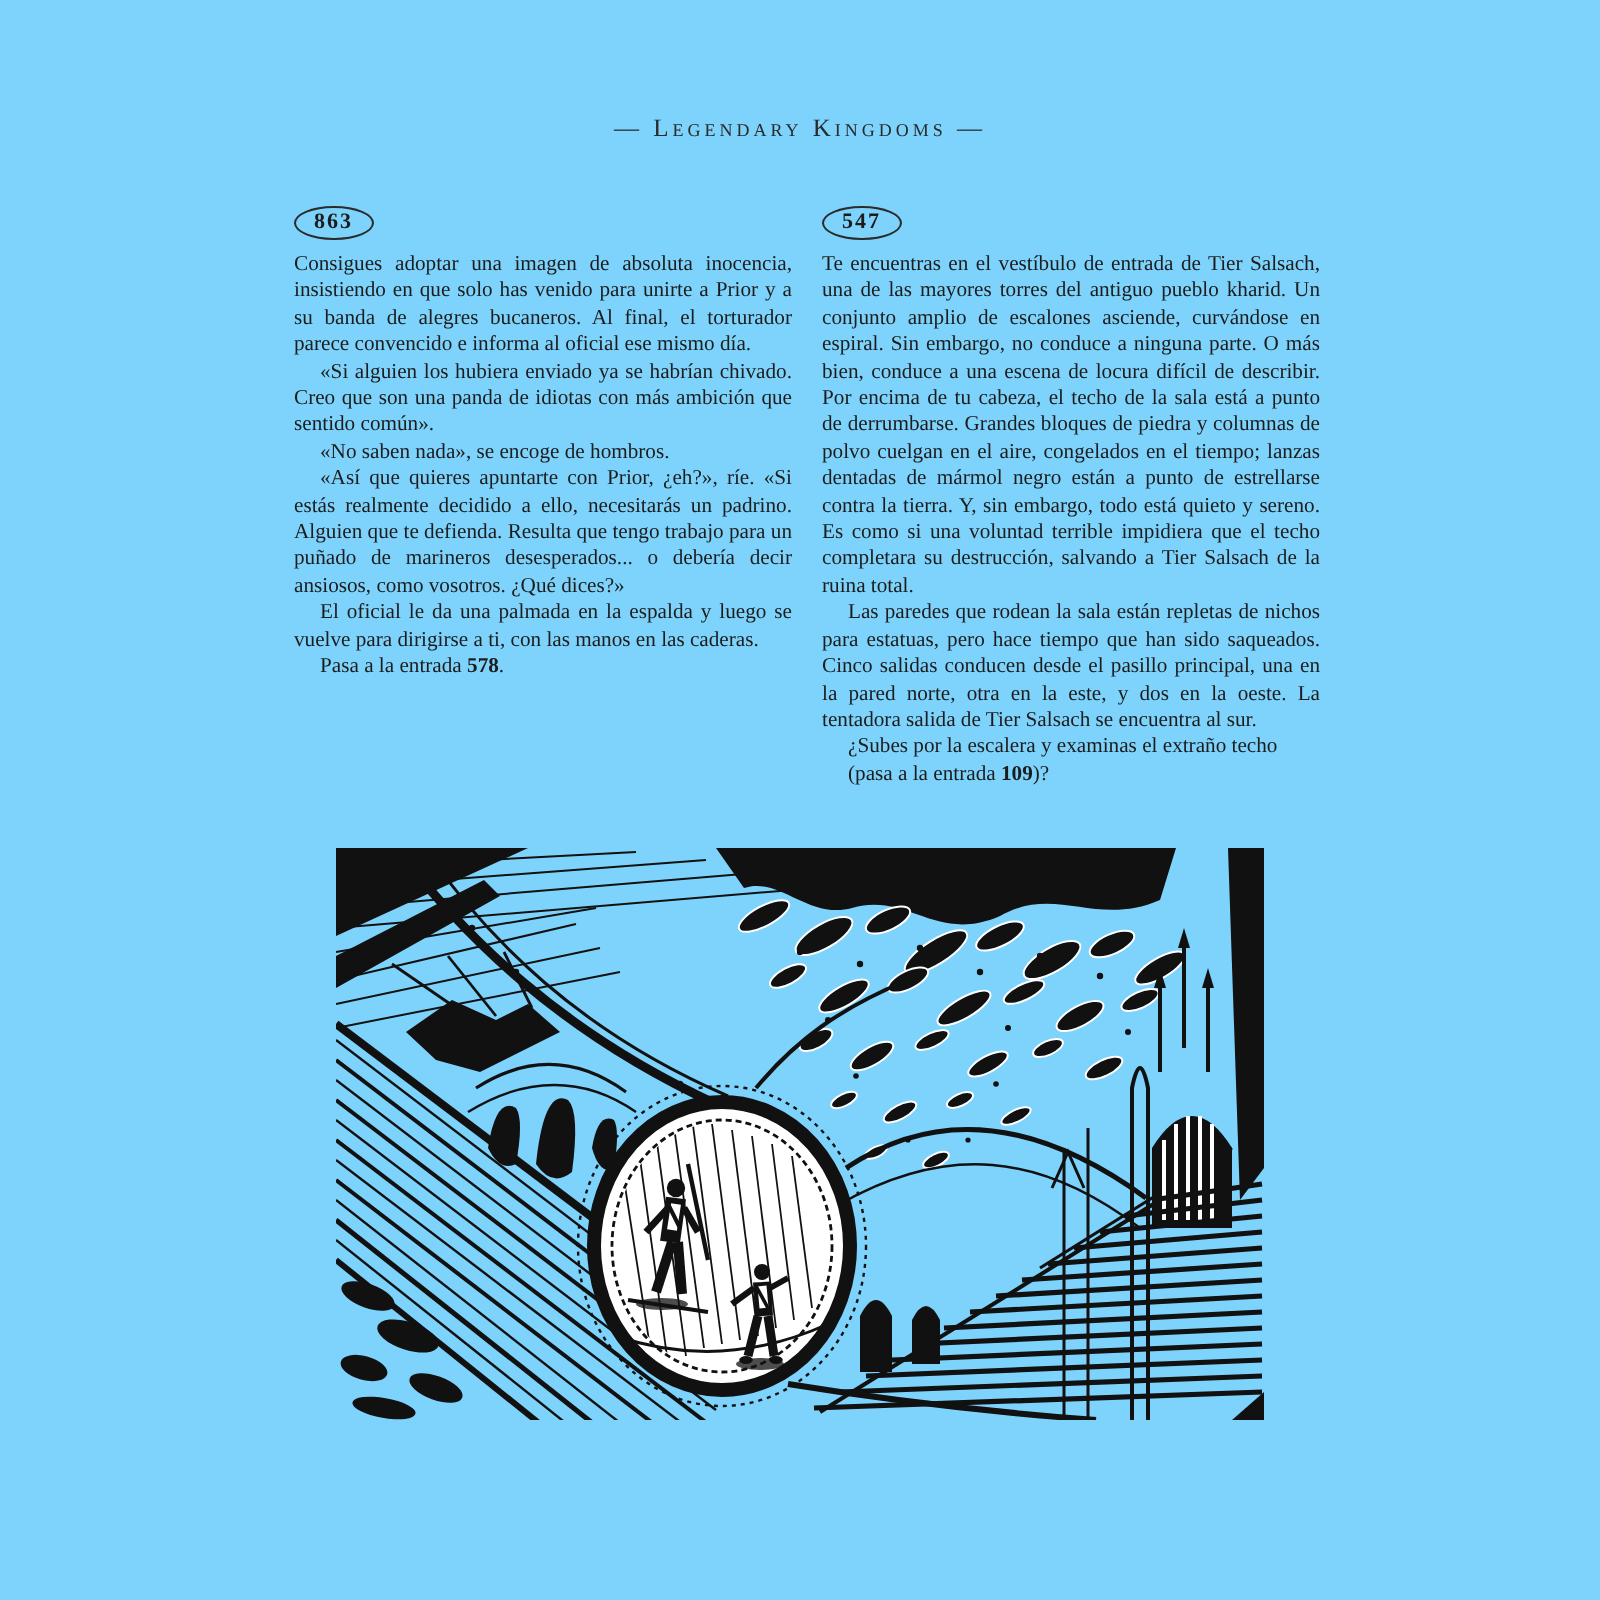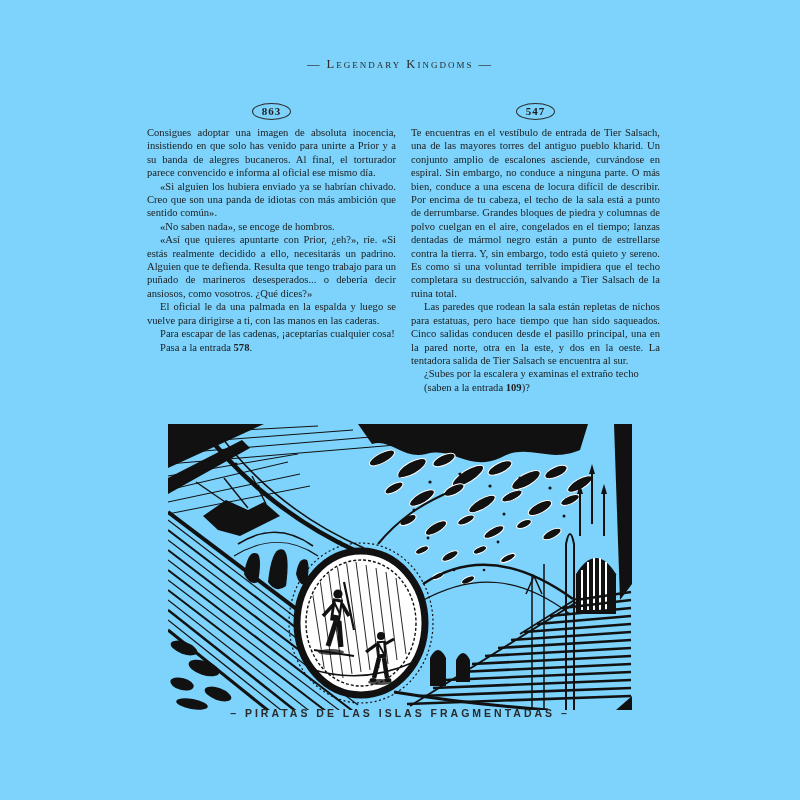--- a/index.html
+++ b/index.html
@@ -5,21 +5,21 @@
   html,body{margin:0;padding:0;background:#ffffff;}
   .page{position:relative;width:800px;height:800px;background:#7dd3fc;overflow:hidden;
         font-family:"Liberation Serif",serif;color:#1c1c1c;}
 
   .running-head{position:absolute;top:57px;left:0;width:800px;text-align:center;
         font-variant:small-caps;font-size:12.5px;letter-spacing:2px;color:#2a2a2a;}
 
   .columns{position:absolute;top:103px;left:147px;width:514px;display:flex;gap:15px;}
   .col{width:249px;font-size:10.6px;line-height:13.4px;text-align:justify;}
 
-  .badge-row{text-align:center;margin:0 0 6px 0;}
+  .badge-row{margin:0 0 6px 0;}
   .badge{display:inline-block;border:1px solid #2b2b2b;border-radius:50%;
         padding:0 9px;height:15px;line-height:14px;font-size:11px;font-weight:bold;
         letter-spacing:1px;}
 
   .col p{margin:0;text-indent:13px;}
   .col p.first{text-indent:0;}
   .col p.choice{text-indent:0;margin-left:13px;text-align:left;}
   .col b{font-weight:bold;}
 
   .illustration{position:absolute;top:424px;left:168px;width:464px;height:286px;}
@@ -40,31 +40,30 @@
 
     <section class="col">
       <div class="badge-row">
         <span class="badge">863</span>
       </div>
       <p class="first"><span>Consigues adoptar una imagen de absoluta inocencia, insistiendo en que solo has venido para unirte a Prior y a su banda de alegres bucaneros. Al final, el torturador parece convencido e informa al oficial ese mismo día.</span></p>
       <p><span>«Si alguien los hubiera enviado ya se habrían chivado. Creo que son una panda de idiotas con más ambición que sentido común».</span></p>
       <p><span>«No saben nada», se encoge de hombros.</span></p>
       <p><span>«Así que quieres apuntarte con Prior, ¿eh?», ríe. «Si estás realmente decidido a ello, necesitarás un padrino. Alguien que te defienda. Resulta que tengo trabajo para un puñado de marineros desesperados... o debería decir ansiosos, como vosotros. ¿Qué dices?»</span></p>
       <p><span>El oficial le da una palmada en la espalda y luego se vuelve para dirigirse a ti, con las manos en las caderas.</span></p>
-      <p><span>Para escapar de las cadenas, ¡aceptarías cualquier cosa!</span></p>
       <p><span>Pasa a la entrada </span><b>578</b><span>.</span></p>
     </section>
 
     <section class="col">
       <div class="badge-row">
         <span class="badge">547</span>
       </div>
       <p class="first"><span>Te encuentras en el vestíbulo de entrada de Tier Salsach, una de las mayores torres del antiguo pueblo kharid. Un conjunto amplio de escalones asciende, curvándose en espiral. Sin embargo, no conduce a ninguna parte. O más bien, conduce a una escena de locura difícil de describir. Por encima de tu cabeza, el techo de la sala está a punto de derrumbarse. Grandes bloques de piedra y columnas de polvo cuelgan en el aire, congelados en el tiempo; lanzas dentadas de mármol negro están a punto de estrellarse contra la tierra. Y, sin embargo, todo está quieto y sereno. Es como si una voluntad terrible impidiera que el techo completara su destrucción, salvando a Tier Salsach de la ruina total.</span></p>
       <p><span>Las paredes que rodean la sala están repletas de nichos para estatuas, pero hace tiempo que han sido saqueados. Cinco salidas conducen desde el pasillo principal, una en la pared norte, otra en la este, y dos en la oeste. La tentadora salida de Tier Salsach se encuentra al sur.</span></p>
-      <p class="choice"><span>¿Subes por la escalera y examinas el extraño techo (saben a la entrada </span><b>109</b><span>)?</span></p>
+      <p class="choice"><span>¿Subes por la escalera y examinas el extraño techo (pasa a la entrada </span><b>109</b><span>)?</span></p>
     </section>
 
   </div>
 
   <div class="illustration">
     <svg viewBox="0 0 464 286" width="464" height="286" xmlns="http://www.w3.org/2000/svg">
       <defs>
         <clipPath id="portalClip">
             <ellipse cx="193" cy="199" rx="54" ry="62"></ellipse>
           </clipPath>
@@ -280,15 +279,14 @@
           <path d="M211,234 L206,254" stroke="#111" stroke-width="4.5"></path>
           <path d="M216,234 L219,254" stroke="#111" stroke-width="4.5"></path>
           <ellipse cx="205" cy="256" rx="3.4" ry="2" fill="#111"></ellipse>
           <ellipse cx="220" cy="256" rx="3.4" ry="2" fill="#111"></ellipse>
         </g>
 
       </g>
     </svg>
   </div>
 
-  <div class="running-foot">– PIRATAS DE LAS ISLAS FRAGMENTADAS –</div>
 
 </div>
 
 </body></html>

